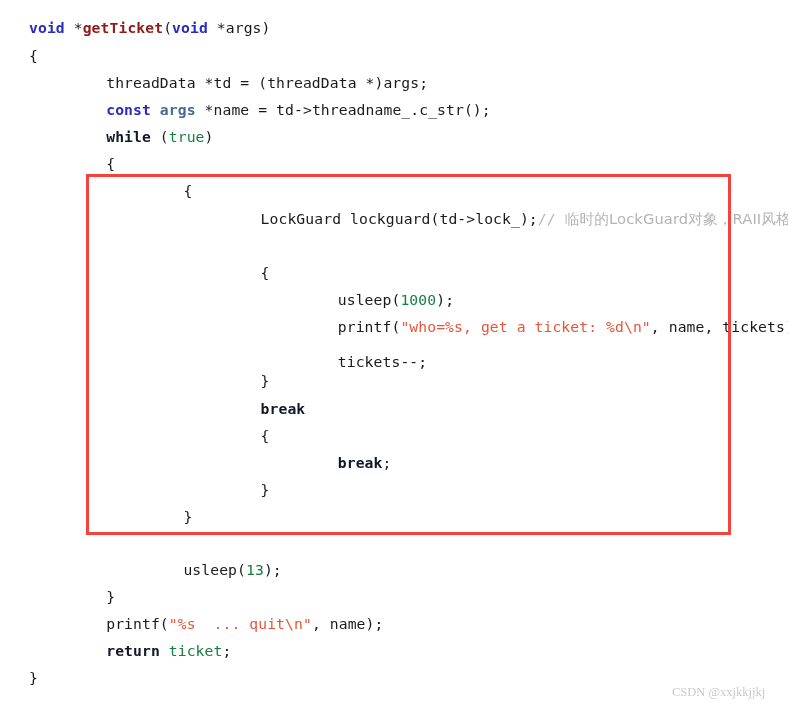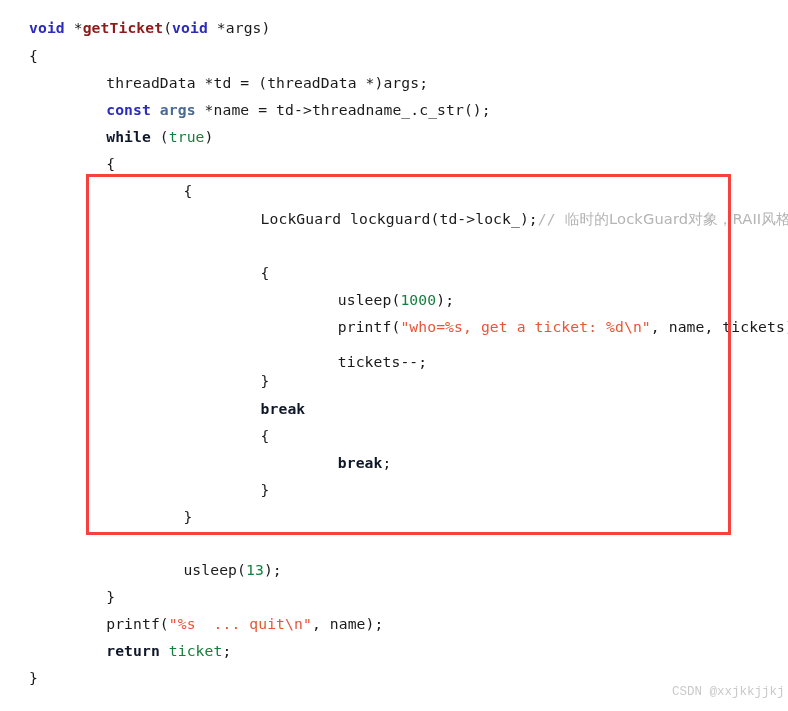--- a/index.html
+++ b/index.html
@@ -57,21 +57,21 @@
     border: 3px solid #f5423c;
     box-sizing: border-box;
     background: transparent;
     pointer-events: none;
   }
 
   #watermark {
     position: absolute;
     left: 672px;
     top: 685px;
-    font-family: Liberation Mono, monospace;
+    font-family: Liberation Serif, serif;
     font-size: 12.5px;
     color: #c9c9c9;
     white-space: pre;
   }
 </style>
 </head>
 <body style="background: rgb(255, 255, 255);">
 
 <div id="code-block">
     <div class="code-line" style="top: 15px; left: 22px;"><span class="kw-void">void</span><span class="plain"> *</span><span class="fn-name">getTicket</span><span class="plain">(</span><span class="kw-void">void</span><span class="plain"> *args)</span></div>

